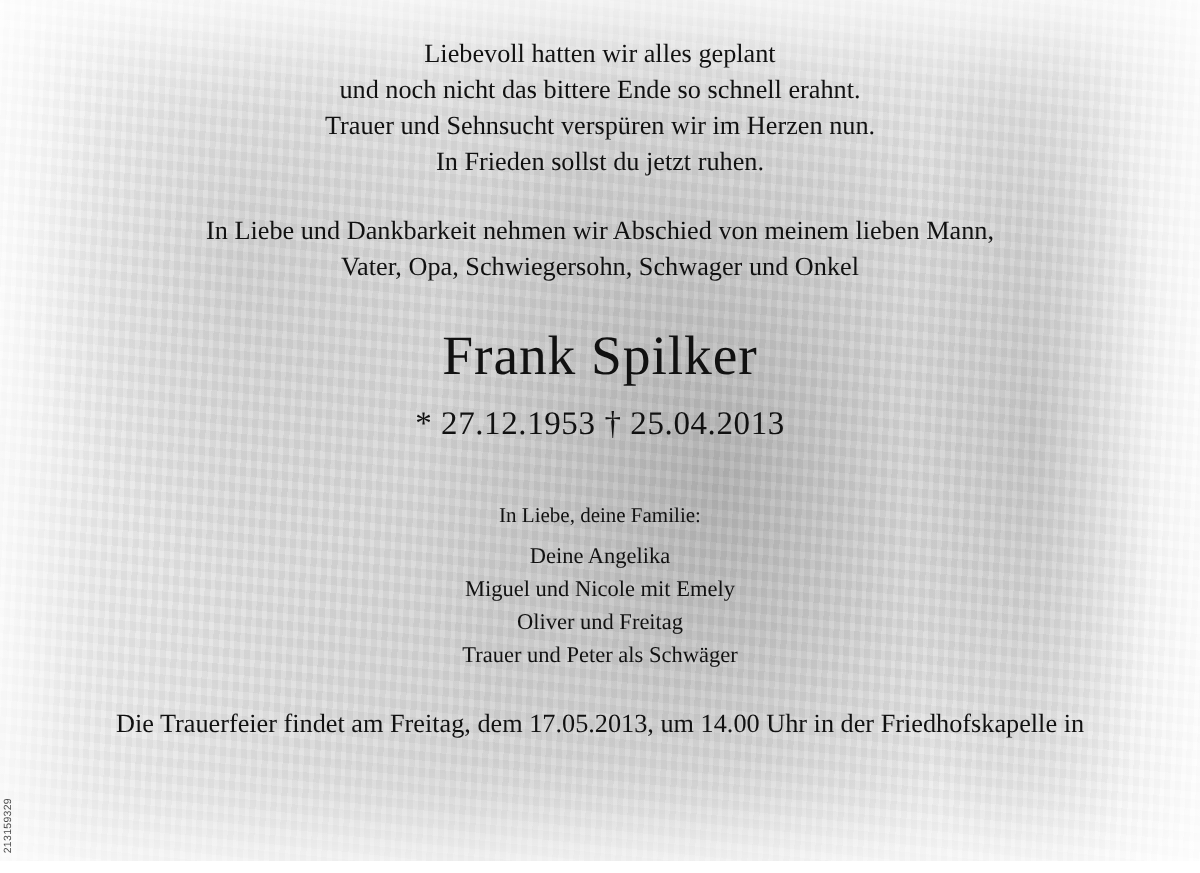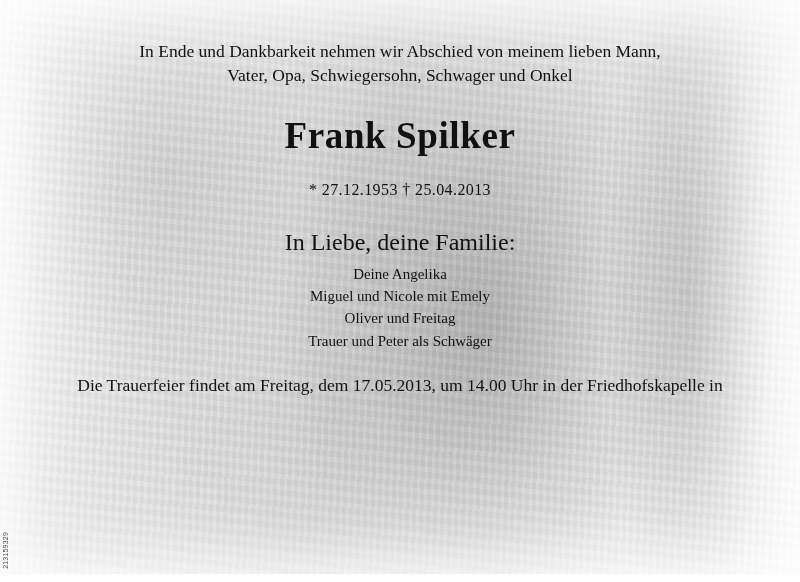--- a/index.html
+++ b/index.html
@@ -69,31 +69,31 @@
     margin-top: 22px;
     font-size: 17.5px;
     line-height: 1.37;
   }
   .intro div {
     white-space: nowrap;
   }
   .name {
     margin-top: 26px;
     font-size: 37px;
-    font-weight: bold;
+    font-weight: normal;
     letter-spacing: 0.6px;
   }
   .dates {
-    margin-top: 24px;
-    font-size: 16px;
+    margin-top: 10px;
+    font-size: 22px;
     letter-spacing: 0.4px;
   }
   .family-intro {
-    margin-top: 30px;
-    font-size: 24px;
+    margin-top: 42px;
+    font-size: 14px;
   }
   .family-list {
     margin-top: 7px;
     font-size: 15px;
     line-height: 1.48;
   }
   .address {
     margin-top: 27px;
     font-size: 17.5px;
   }
@@ -130,23 +130,29 @@
 </head>
 <body>
 
 <div class="obituary">
 
   <div class="bg-texture"></div>
   <div class="vignette"></div>
 
   <div class="content">
 
+    <div class="poem">
+      <div>Liebevoll hatten wir alles geplant</div>
+      <div>und noch nicht das bittere Ende so schnell erahnt.</div>
+      <div>Trauer und Sehnsucht verspüren wir im Herzen nun.</div>
+      <div>In Frieden sollst du jetzt ruhen.</div>
+    </div>
 
     <div class="intro">
-      <div>In Ende und Dankbarkeit nehmen wir Abschied von meinem lieben Mann,</div>
+      <div>In Liebe und Dankbarkeit nehmen wir Abschied von meinem lieben Mann,</div>
       <div>Vater, Opa, Schwiegersohn, Schwager und Onkel</div>
     </div>
 
     <div class="name">Frank Spilker</div>
 
     <div class="dates">* 27.12.1953   † 25.04.2013</div>
 
     <div class="family-intro">In Liebe, deine Familie:</div>
 
     <div class="family-list">

